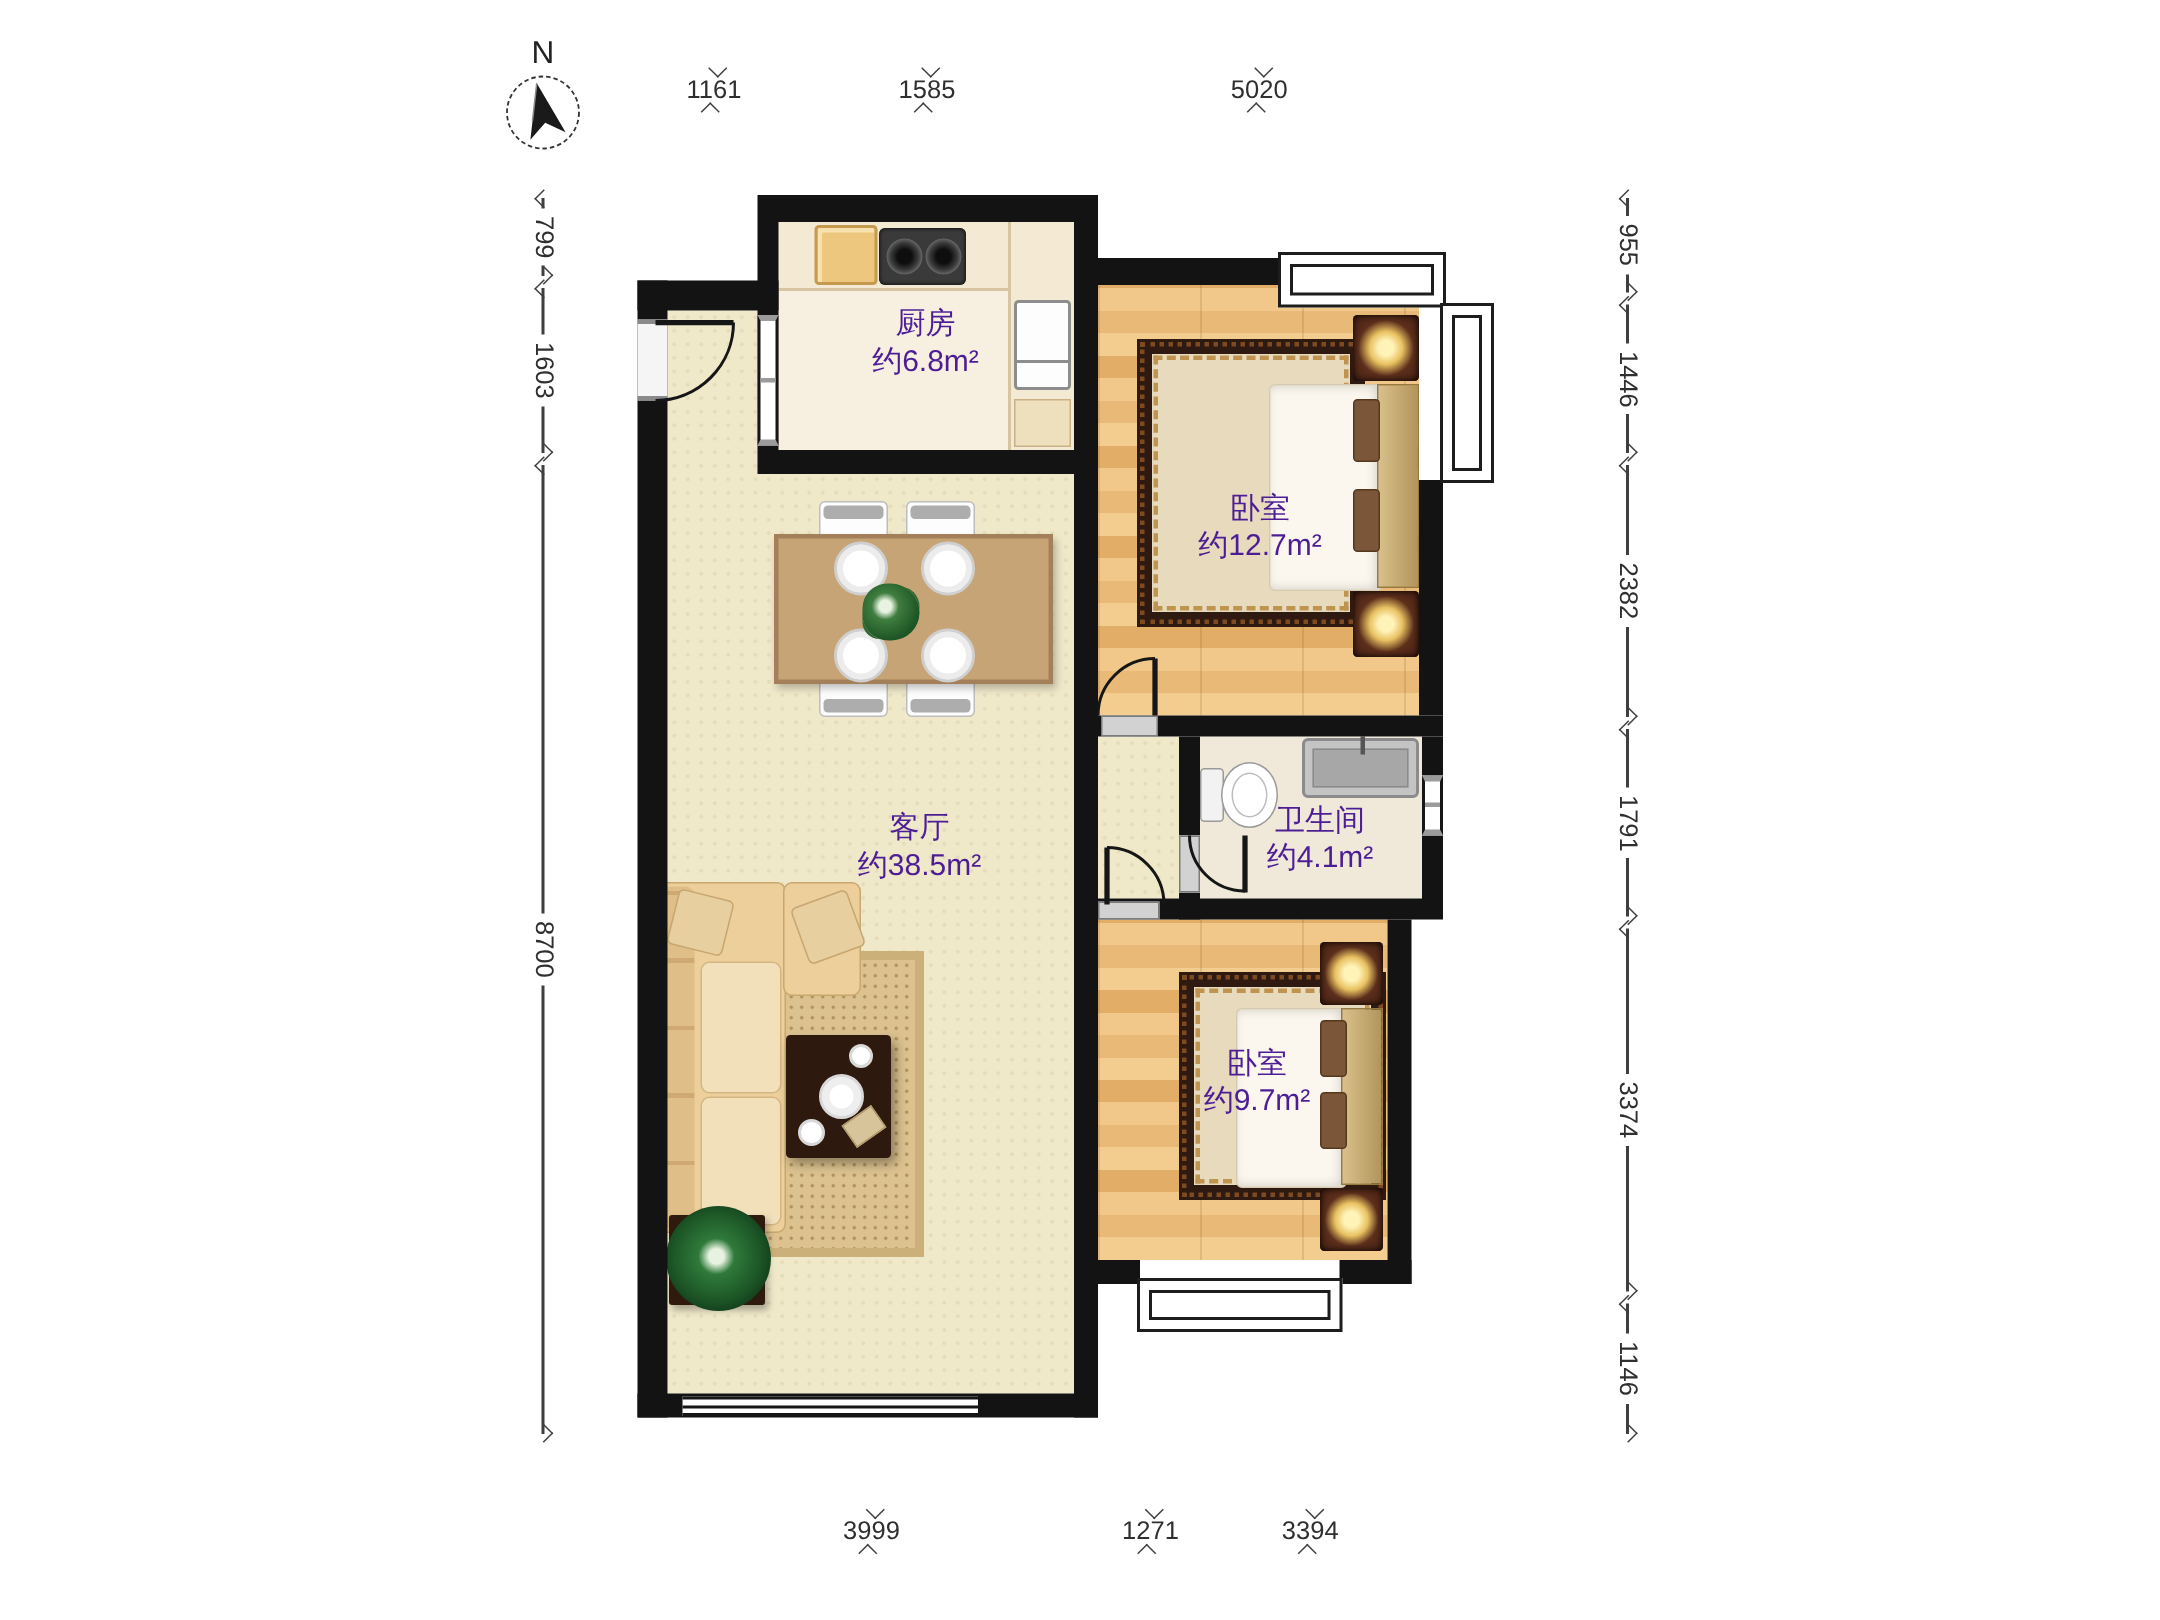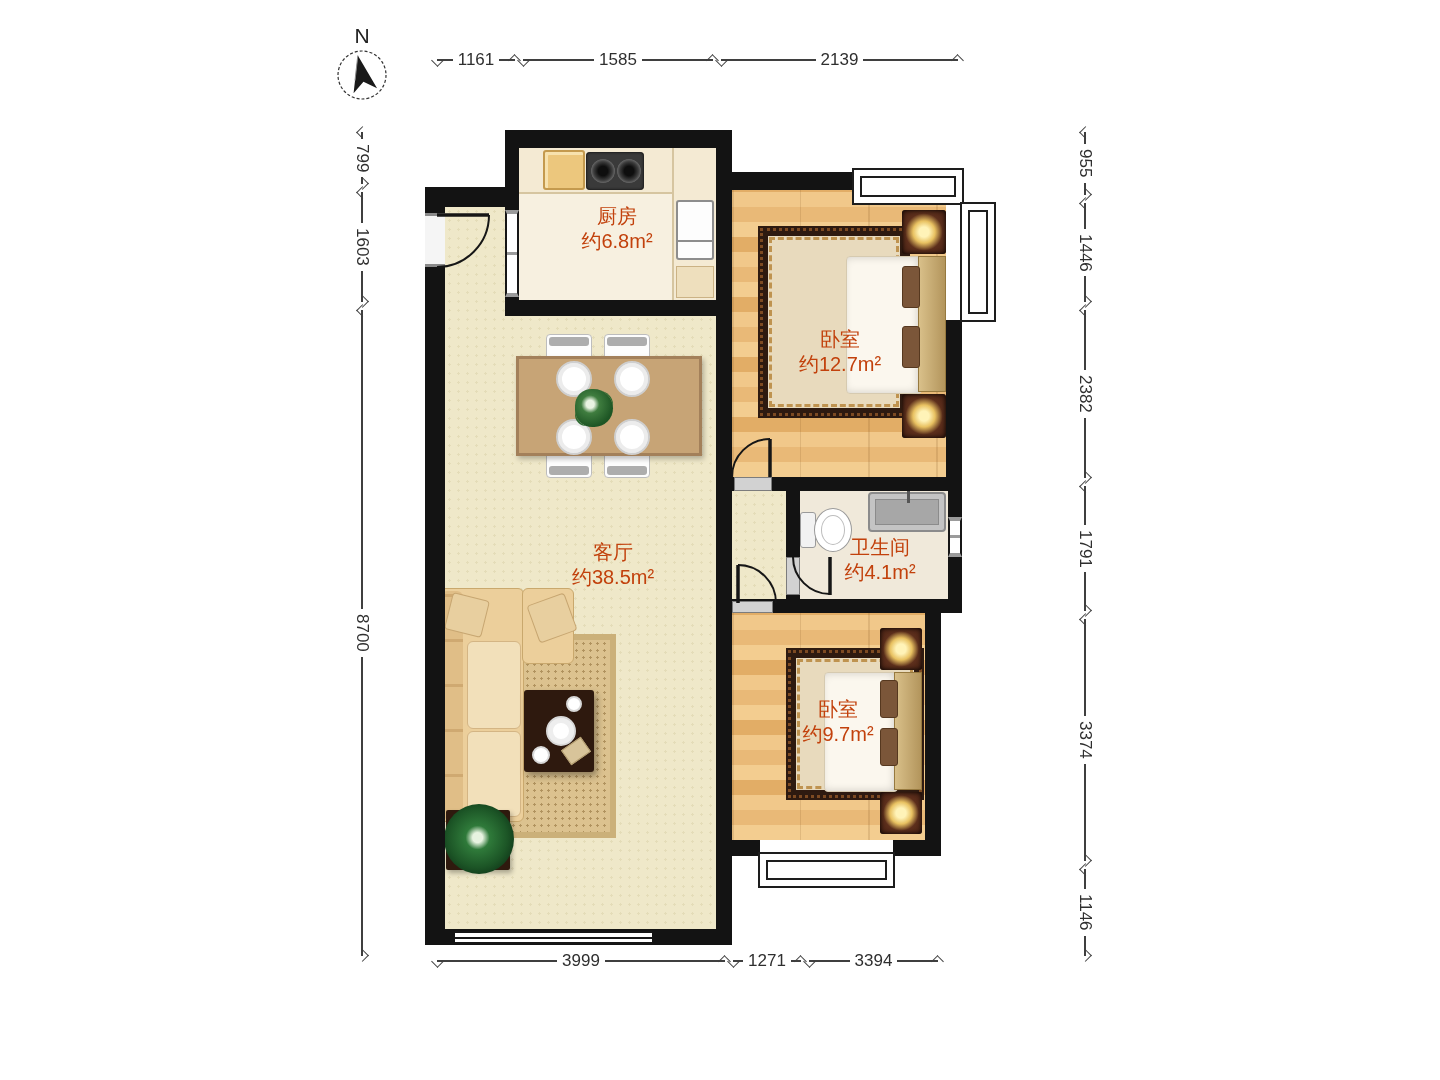--- a/index.html
+++ b/index.html
@@ -74,29 +74,29 @@
     background-image:radial-gradient(rgba(140,108,55,.55) 1px,transparent 1.4px);background-size:7px 7px}
   .ctable{background:#2e190e;border-radius:3px;box-shadow:3px 4px 7px rgba(0,0,0,.35)}
   .ccircle{position:absolute;border-radius:50%;background:#fff;border:2px solid #d8d8d8}
   .book{position:absolute;background:#d8c49a;border:1px solid #b09a6d;transform:rotate(-35deg)}
   .ptable{background:#2f1a0e;border-radius:2px;box-shadow:2px 3px 5px rgba(0,0,0,.3)}
   .plant{border-radius:50%;
     background:radial-gradient(circle at 48% 48%,#e7f3e0 0 5px,#2f7a3a 12px,#1c5526 58%,#123d1b 75%,transparent 76%);
     box-shadow:16px 10px 0 -22px #1e5c2a, -14px 12px 0 -20px #1e5c2a, 10px -14px 0 -21px #247032}
 
   
-  .rlabel{position:absolute;transform:translate(-50%,-50%);text-align:center;color:#c2410c;
+  .rlabel{position:absolute;transform:translate(-50%,-50%);text-align:center;color:#4c1d95;
     font-size:20px;line-height:1.25;white-space:nowrap;z-index:20}
 
   
   .dims{z-index:20;display:flex;color:#2f2f2f}
   .dims.h{flex-direction:row;align-items:center}
   .dims.v{flex-direction:column;align-items:center}
   .dseg{display:flex;box-sizing:border-box}
-  .dseg.h{flex-direction:row;align-items:center}
+  .dseg.h{flex-direction:column;align-items:center}
   .dseg.v{flex-direction:column;align-items:center}
   .dln{background:#3f3f3f}
   .dseg.h .dln{flex:1;height:1.5px}
   .dseg.v .dln{flex:1;width:1.5px}
   .dlb{font-size:17px;font-weight:400;color:#2f2f2f}
   .dseg.h .dlb{padding:0 5px}
   .dseg.v .dlb{writing-mode:vertical-rl;padding:5px 0}
   .ch{width:9px;height:9px;flex:none;transform:rotate(-45deg);box-sizing:border-box}
   .ch-l{border-left:1.5px solid #3f3f3f;border-bottom:1.5px solid #3f3f3f;margin-right:-5px}
   .ch-r{border-right:1.5px solid #3f3f3f;border-top:1.5px solid #3f3f3f;margin-left:-5px}
@@ -262,27 +262,27 @@
     <div class="dseg h" style="width:198px">
       <i class="ch ch-l"></i>
         <i class="dln"></i>
       <b class="dlb">1585</b>
       <i class="dln"></i>
         <i class="ch ch-r"></i>
     </div>
     <div class="dseg h" style="width:245px">
       <i class="ch ch-l"></i>
         <i class="dln"></i>
-      <b class="dlb">2139</b>
-      <i class="dln"></i>
-        <i class="ch ch-r"></i>
-    </div>
-  </div>
-
-  <div class="abs dims h" style="left:433px;top:948px;width:509px;height:26px">
+      <b class="dlb">5020</b>
+      <i class="dln"></i>
+        <i class="ch ch-r"></i>
+    </div>
+  </div>
+
+  <div class="abs dims h" style="left:433px;top:1008px;width:509px;height:26px">
     <div class="dseg h" style="width:296px">
       <i class="ch ch-l"></i>
         <i class="dln"></i>
       <b class="dlb">3999</b>
       <i class="dln"></i>
         <i class="ch ch-r"></i>
     </div>
     <div class="dseg h" style="width:76px">
       <i class="ch ch-l"></i>
         <i class="dln"></i>

